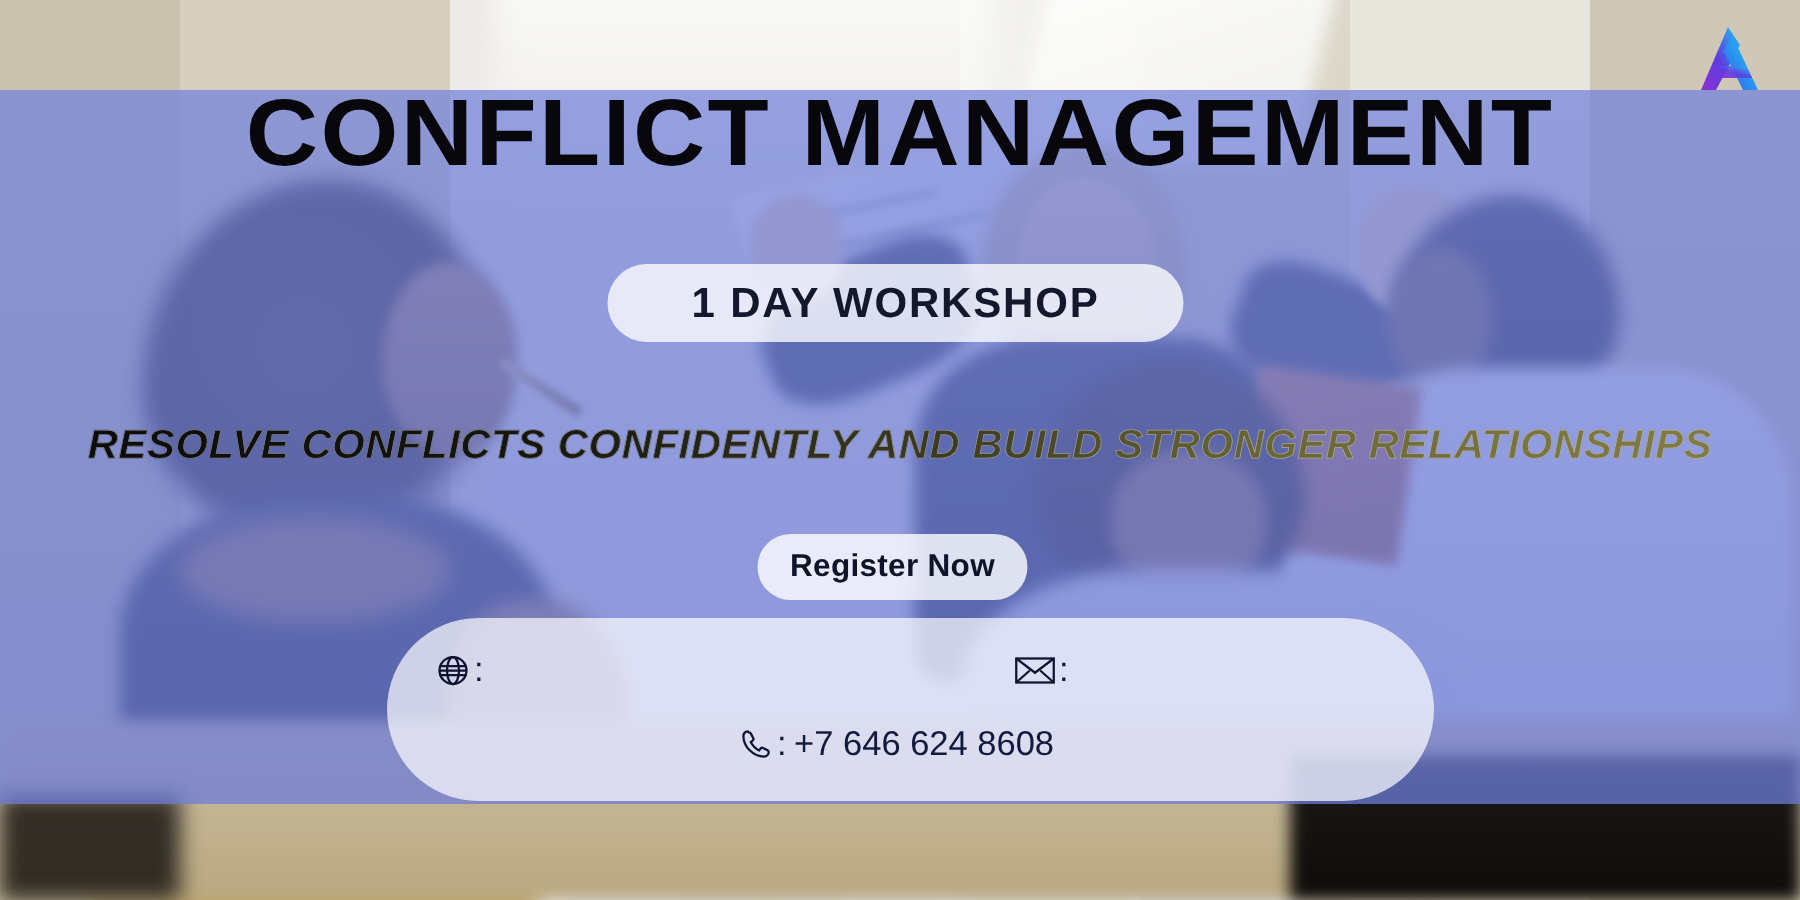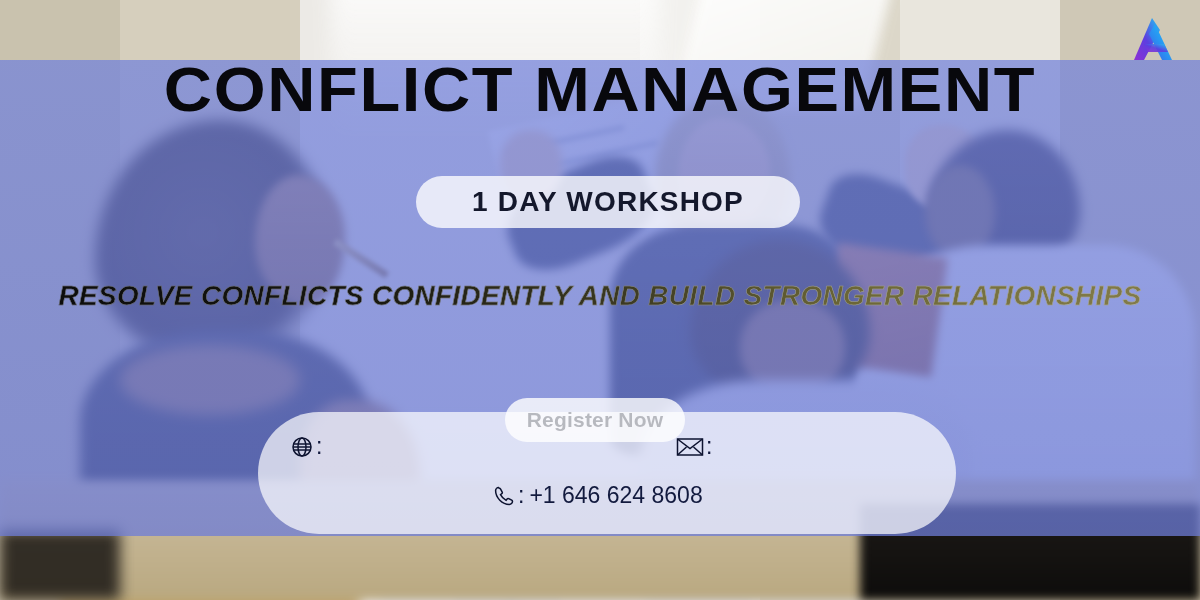--- a/index.html
+++ b/index.html
@@ -226,29 +226,28 @@
 
   .pill{
     position:absolute;
     background:rgba(255,255,255,.78);
     border-radius:999px;
     display:flex;align-items:center;justify-content:center;
     color:#14182c;
     font-weight:700;
   }
   .pill-workshop{
-    left:416px;top:176px;width:384px;height:52px;
+    left:405px;top:176px;width:384px;height:52px;
     font-size:28px;letter-spacing:1.2px;
   }
   .pill-register{
     left:505px;top:356px;width:180px;height:44px;
     font-size:21px;font-weight:700;letter-spacing:.2px;
     color:#10142a;
     background:rgba(255,255,255,.80);
-    margin-top:42px;
   }
 
   .tagline{
     position:absolute;left:0;right:0;top:281px;
     text-align:center;
     font-family:"Liberation Sans",sans-serif;
     font-weight:700;
     font-style:italic;
     font-size:27px;
     letter-spacing:.4px;
@@ -384,21 +383,21 @@
       <span class="sep">:</span>
     </div>
 
     <div class="contact-row c-phone">
       <span class="ico">
         <svg width="24" height="24" viewBox="0 0 24 24" fill="none" stroke="#0d1330" stroke-width="1.5" stroke-linecap="round">
           <path d="M6.5 3.5 C5 3.5 3.6 4.9 3.6 6.6 c0 7.2 6.6 13.8 13.8 13.8 1.7 0 3.1-1.4 3.1-2.9 0-.6-.3-1-.8-1.3l-3-1.6c-.6-.3-1.2-.1-1.6.4l-1 1.3c-2.4-1.2-4.4-3.2-5.6-5.6l1.3-1c.5-.4.7-1 .4-1.6l-1.6-3c-.3-.5-.7-.8-1.3-.8z"></path>
         </svg>
       </span>
       <span class="sep">:</span>
-      <span>+1 646 624 8608</span>
+      <span>+7 646 624 8608</span>
     </div>
 
     <div class="logo">
       <svg width="58" height="58" viewBox="0 0 58 58">
         <defs>
           <linearGradient id="lg1" x1="0" y1="1" x2="1" y2="0">
             <stop offset="0%" stop-color="#8e2fd4"></stop>
             <stop offset="48%" stop-color="#5b3fe0"></stop>
             <stop offset="100%" stop-color="#1fc8f5"></stop>
           </linearGradient>

